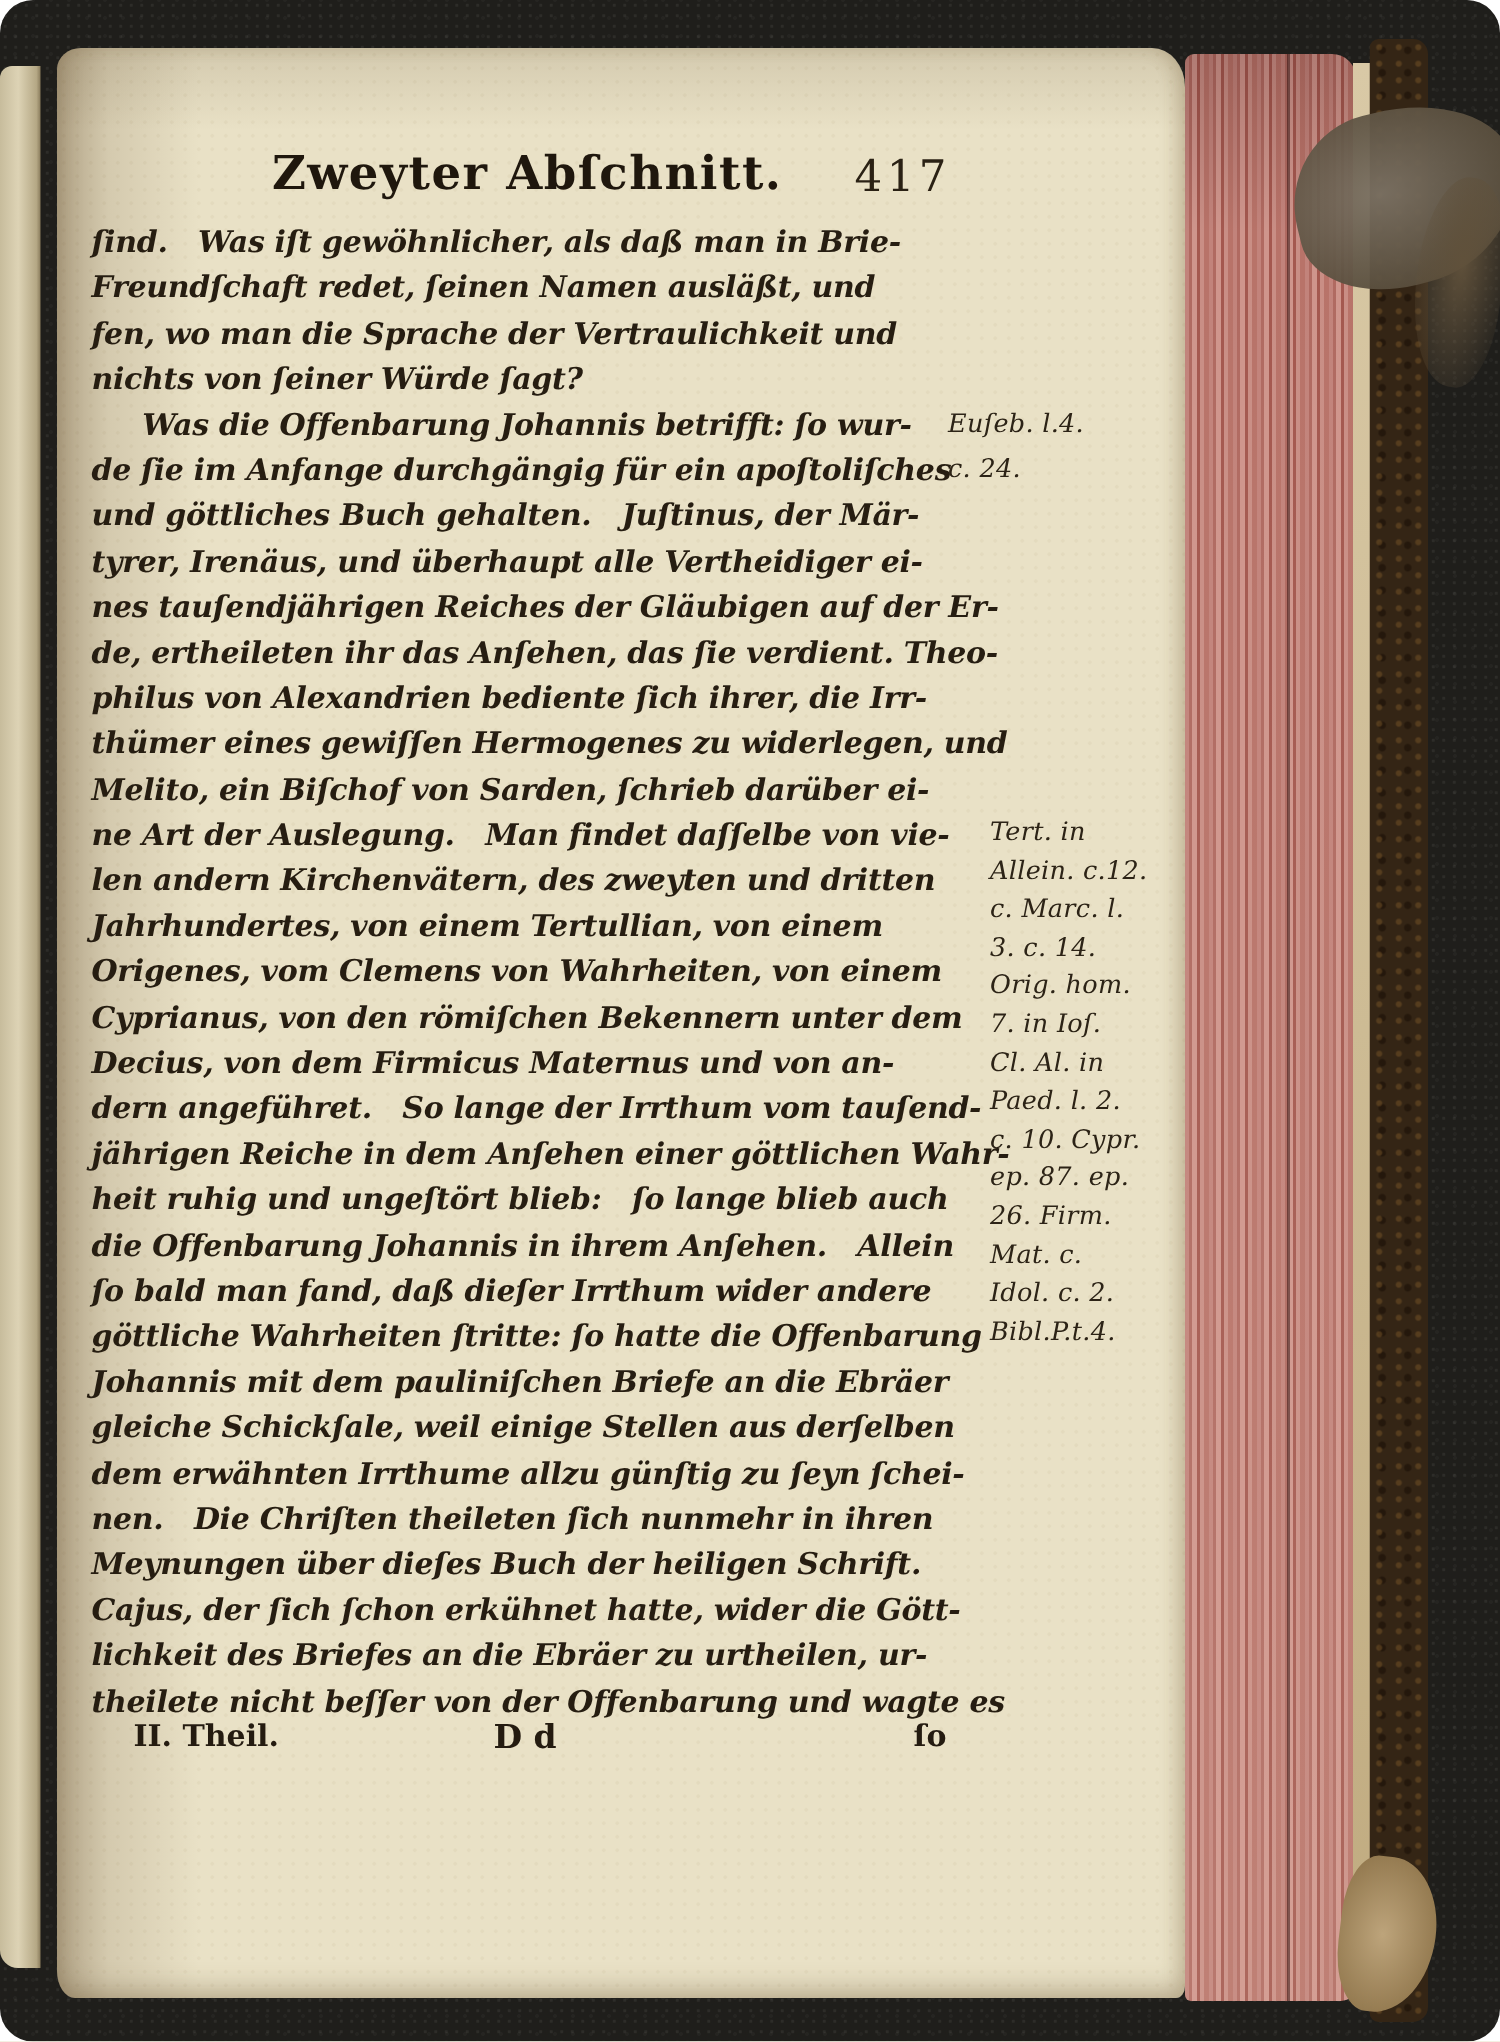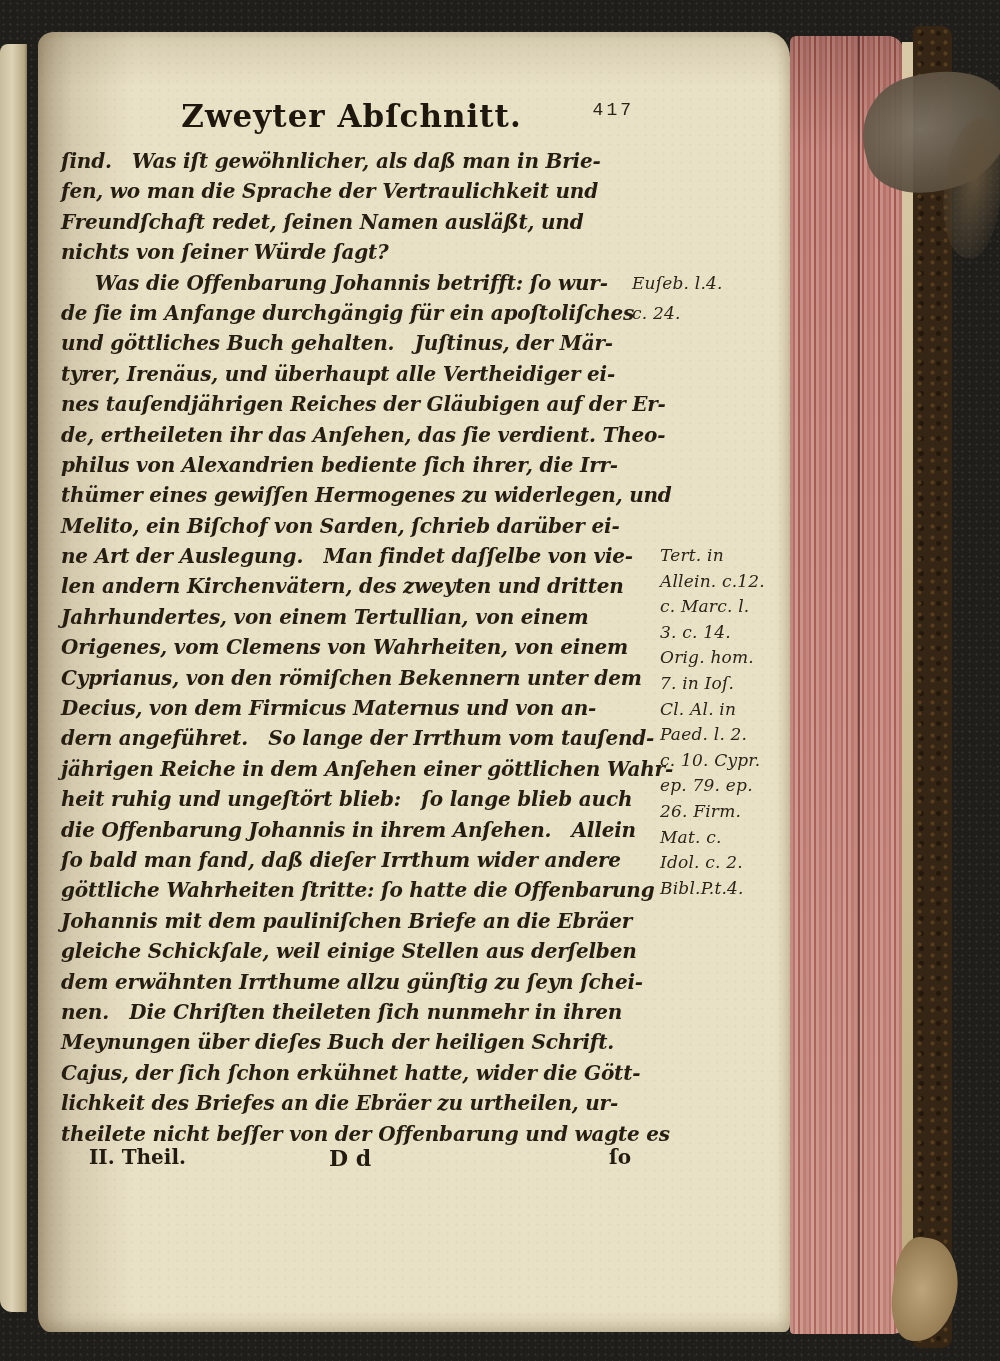--- a/index.html
+++ b/index.html
@@ -6,20 +6,21 @@
   body { font-family: "DejaVu Serif", serif; }
 
   .scene {
     position:relative; width:1000px; height:1361px; overflow:hidden;
     background-color:#1f1e1b;
     background-image:
       radial-gradient(circle, rgba(210,210,198,.08) 1px, transparent 1.3px),
       radial-gradient(circle, rgba(150,150,140,.06) 1px, transparent 1.5px);
     background-size: 7px 7px, 12px 12px;
     background-position: 0 0, 4px 6px;
+    border-radius: 22px;
   }
 
   
   .facing-page {
     position:absolute; left:0; top:44px; width:27px; height:1268px;
     background:linear-gradient(90deg, #c7bc9c, #ddd3b5 45%, #b5a885 90%, #8a7c5c);
     border-radius:8px 0 0 12px;
   }
 
   
@@ -35,22 +36,22 @@
     box-shadow: inset 0 -7px 16px rgba(95,72,40,.28), inset -6px 0 10px rgba(120,90,50,.14);
     color:#241b10;
   }
 
   .header { position:absolute; left:25px; top:62px; width:577px; height:44px; }
   .title {
     display:block; text-align:center; font-size:31px; font-weight:700;
     letter-spacing:1px; line-height:44px; color:#1f170d;
   }
   .pagenum {
-    position:absolute; right:6px; top:6px; font-size:18px; font-weight:400;
-    letter-spacing:3px; color:#2a2114;font-family:Liberation Mono, monospace;
+    position:absolute; right:6px; top:6px; font-size:29px; font-weight:400;
+    letter-spacing:3px; color:#2a2114;
   }
 
   .body-col { position:absolute; left:23px; top:114px; width:578px; }
   .line {
     height:30.4px; white-space:pre; font-size:20px; font-weight:700;
     letter-spacing:-0.2px; line-height:30.4px; color:#261d11;font-style:italic;
   }
 
   .mgroup { position:absolute; left:594px; width:156px; font-style:italic; color:#2c2316; }
   .mgroup .mline { white-space:nowrap; font-size:17px; letter-spacing:0.2px; }
@@ -123,22 +124,22 @@
 
   <div class="page">
 
     <div class="header">
       <span class="title">Zweyter Abſchnitt.</span>
       <span class="pagenum">417</span>
     </div>
 
     <div class="body-col">
         <div class="line">ſind.   Was iſt gewöhnlicher, als daß man in Brie-</div>
+        <div class="line">Freundſchaft redet, ſeinen Namen ausläßt, und</div>
         <div class="line">fen, wo man die Sprache der Vertraulichkeit und</div>
-        <div class="line">Freundſchaft redet, ſeinen Namen ausläßt, und</div>
         <div class="line">nichts von ſeiner Würde ſagt?</div>
         <div class="line">     Was die Offenbarung Johannis betrifft: ſo wur-</div>
         <div class="line">de ſie im Anfange durchgängig für ein apoſtoliſches</div>
         <div class="line">und göttliches Buch gehalten.   Juſtinus, der Mär-</div>
         <div class="line">tyrer, Irenäus, und überhaupt alle Vertheidiger ei-</div>
         <div class="line">nes tauſendjährigen Reiches der Gläubigen auf der Er-</div>
         <div class="line">de, ertheileten ihr das Anſehen, das ſie verdient. Theo-</div>
         <div class="line">philus von Alexandrien bediente ſich ihrer, die Irr-</div>
         <div class="line">thümer eines gewiſſen Hermogenes zu widerlegen, und</div>
         <div class="line">Melito, ein Biſchof von Sarden, ſchrieb darüber ei-</div>
@@ -172,21 +173,21 @@
     <div class="mgroup m2">
         <div class="mline">Tert. in</div>
         <div class="mline">Allein. c.12.</div>
         <div class="mline">c. Marc. l.</div>
         <div class="mline">3. c. 14.</div>
         <div class="mline">Orig. hom.</div>
         <div class="mline">7. in Ioſ.</div>
         <div class="mline">Cl. Al. in</div>
         <div class="mline">Paed. l. 2.</div>
         <div class="mline">c. 10. Cypr.</div>
-        <div class="mline">ep. 79. ep.</div>
+        <div class="mline">ep. 87. ep.</div>
         <div class="mline">26. Firm.</div>
         <div class="mline">Mat. c.</div>
         <div class="mline">Idol. c. 2.</div>
         <div class="mline">Bibl.P.t.4.</div>
       </div>
 
     <div class="footer">
       <span class="vol">II. Theil.</span>
       <span class="sig">D d</span>
       <span class="catch">ſo</span>

